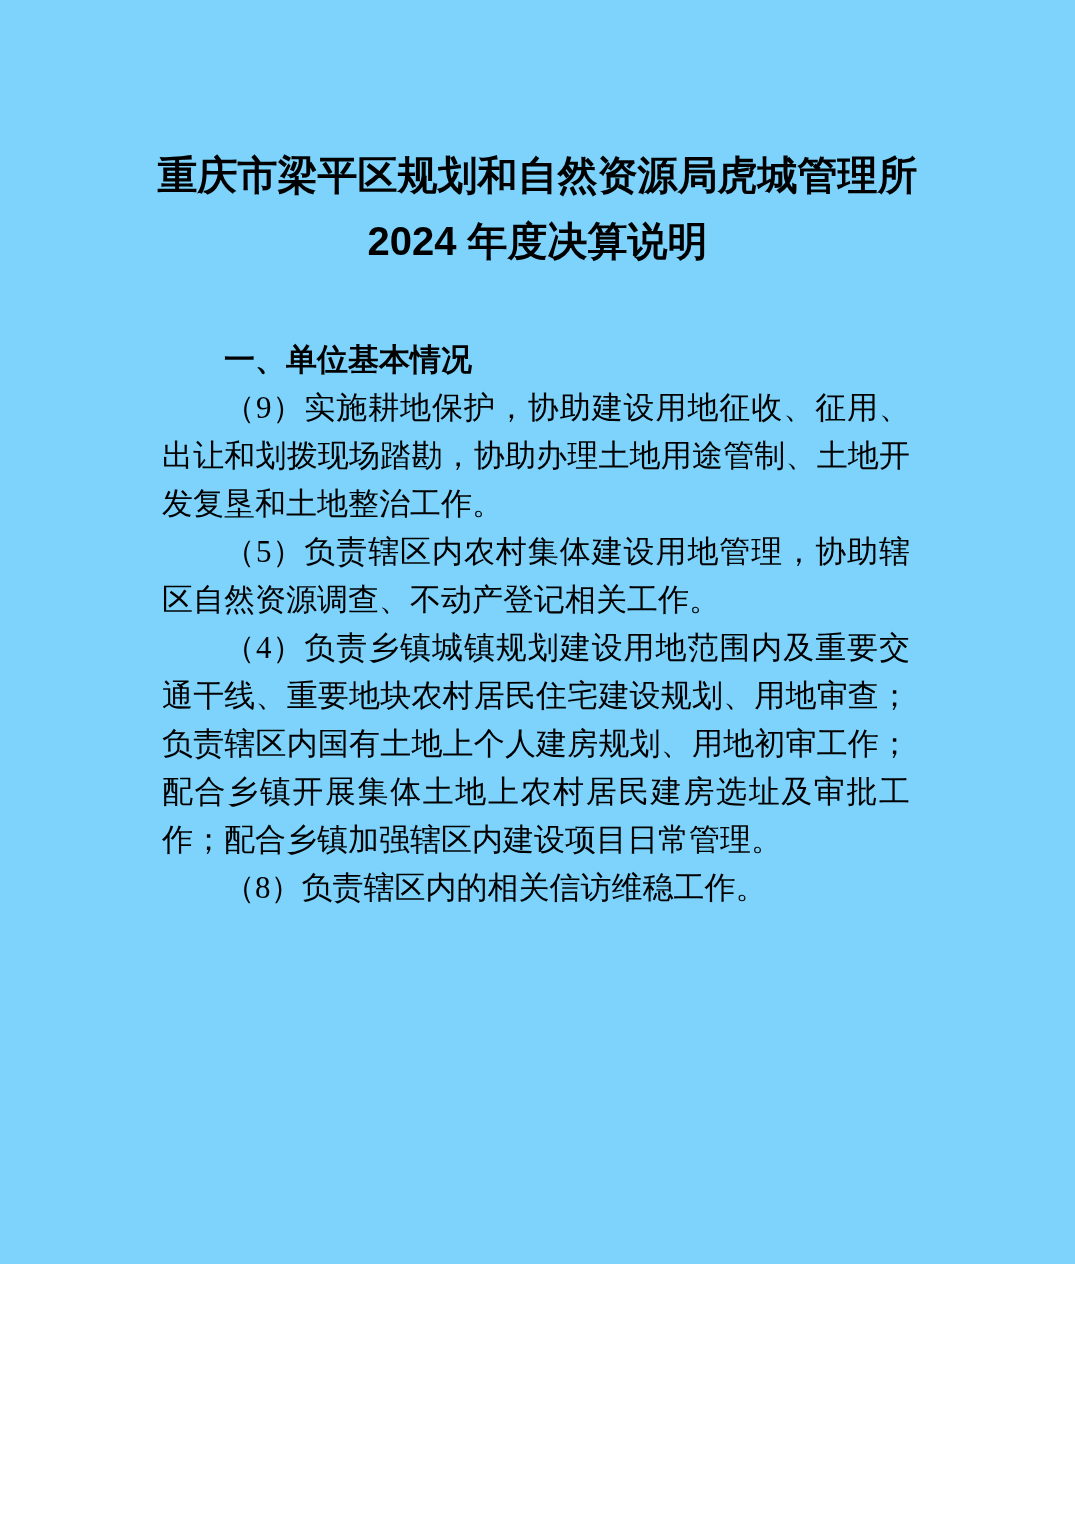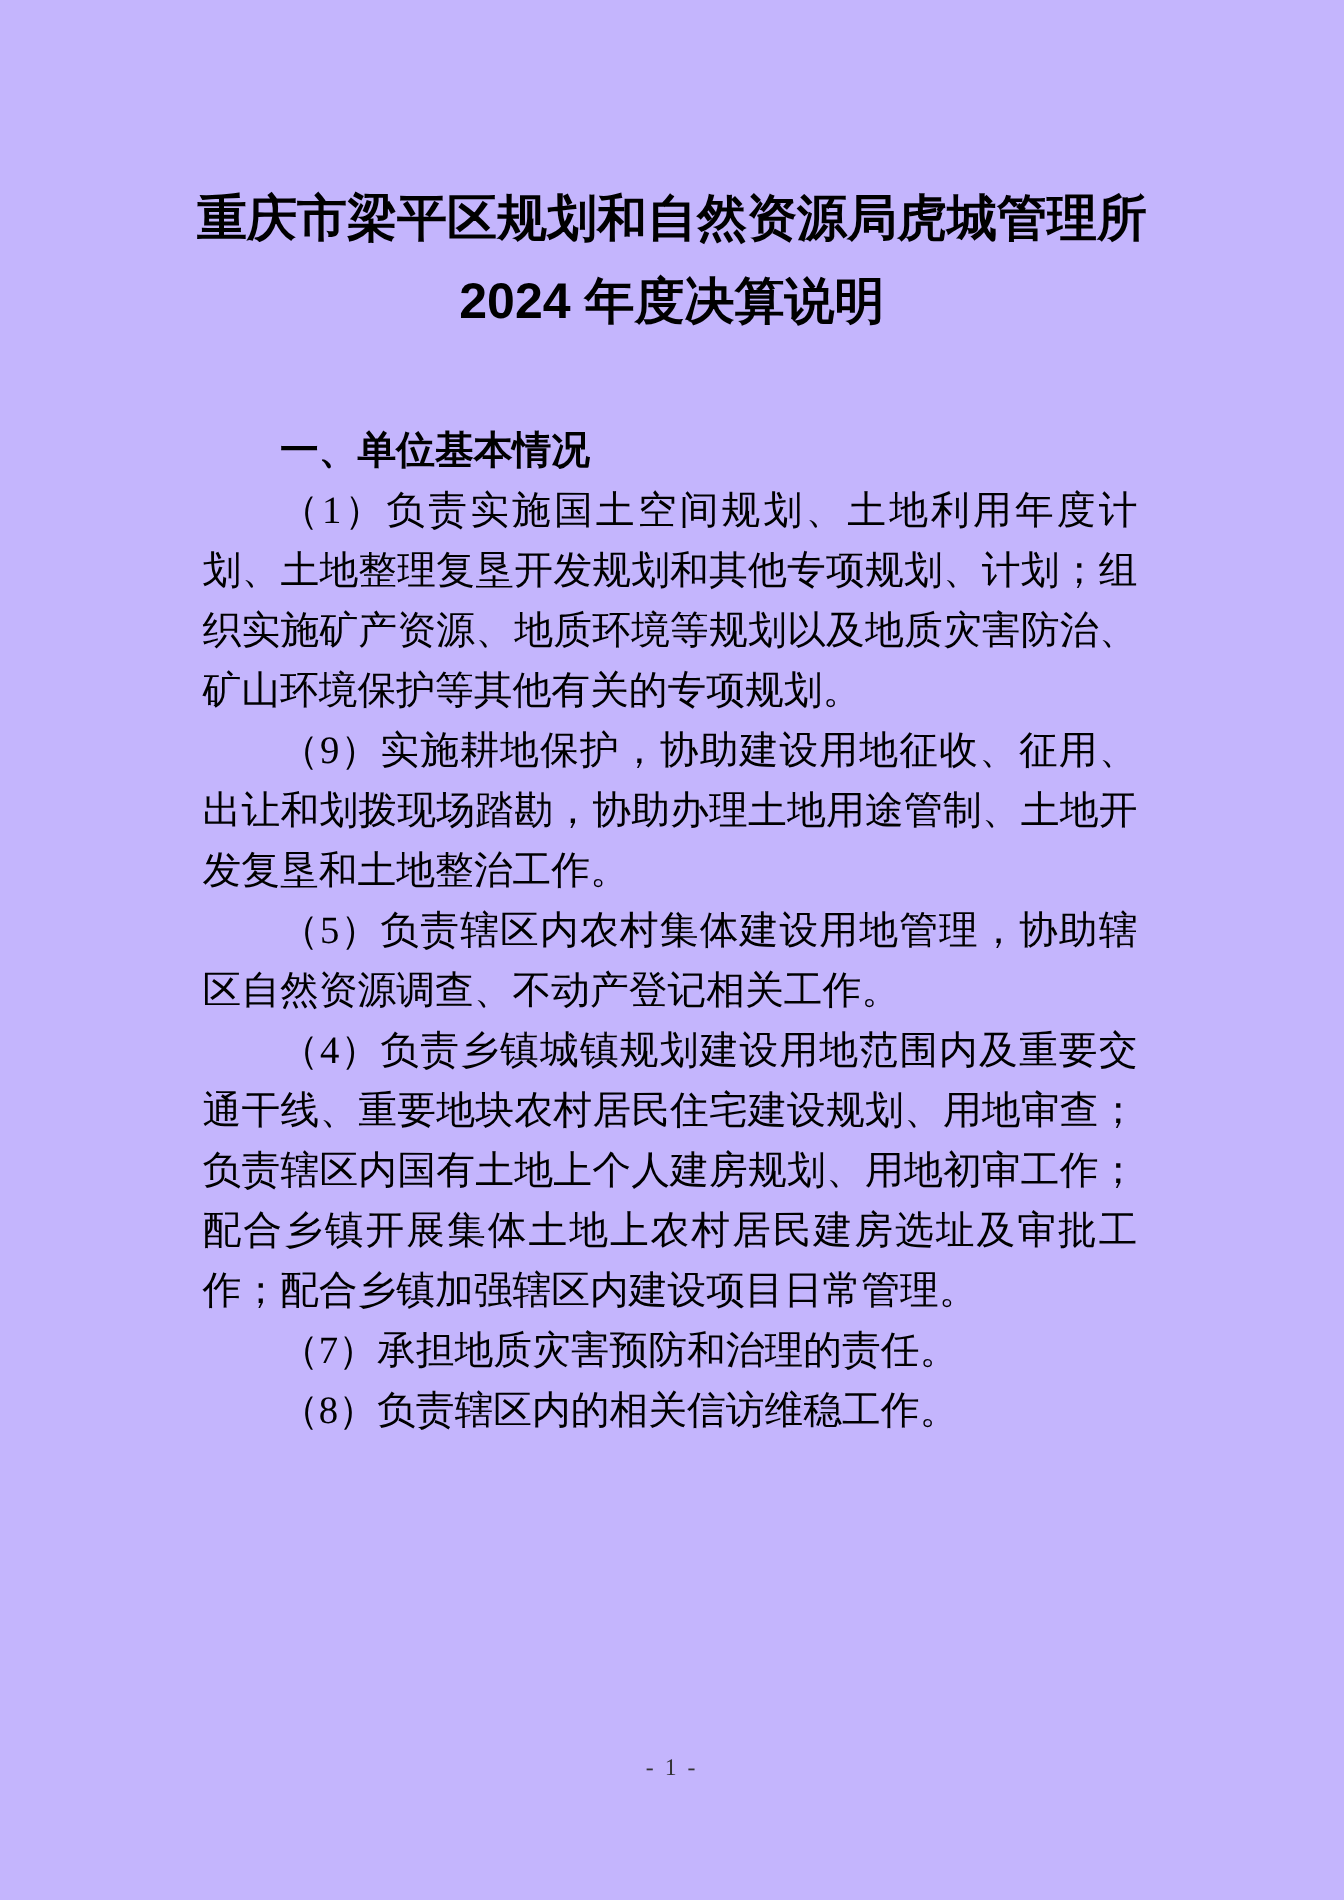--- a/index.html
+++ b/index.html
@@ -7,22 +7,22 @@
   body {
     width: 1075px;
     height: 1520px;
     position: relative;
     font-family: "Liberation Serif", "DejaVu Serif", serif;
     color: #000000;
   }
   .page {
     position: relative;
     width: 1075px;
-    height: 1520px;
-    background: #c4b5fd;
+    height: 1264px;
+    background: #7dd3fc;
     overflow: hidden;
   }
   .doc-title {
     padding-top: 142px;
     text-align: center;
     font-family: "Liberation Sans", "DejaVu Sans", sans-serif;
     font-weight: bold;
     font-size: 40px;
     line-height: 66px;
     color: #000000;
@@ -67,25 +67,23 @@
 <div class="page">
 
   <header class="doc-title">
     <div class="title-line">重庆市梁平区规划和自然资源局虎城管理所</div>
     <div class="title-line">2024 年度决算说明</div>
   </header>
 
   <main class="doc-body">
     <h2 class="section-heading">一、单位基本情况</h2>
 
-    <p class="para">（1）负责实施国土空间规划、土地利用年度计划、土地整理复垦开发规划和其他专项规划、计划；组织实施矿产资源、地质环境等规划以及地质灾害防治、矿山环境保护等其他有关的专项规划。</p>
     <p class="para">（9）实施耕地保护，协助建设用地征收、征用、出让和划拨现场踏勘，协助办理土地用途管制、土地开发复垦和土地整治工作。</p>
     <p class="para">（5）负责辖区内农村集体建设用地管理，协助辖区自然资源调查、不动产登记相关工作。</p>
     <p class="para">（4）负责乡镇城镇规划建设用地范围内及重要交通干线、重要地块农村居民住宅建设规划、用地审查；负责辖区内国有土地上个人建房规划、用地初审工作；配合乡镇开展集体土地上农村居民建房选址及审批工作；配合乡镇加强辖区内建设项目日常管理。</p>
-    <p class="para">（7）承担地质灾害预防和治理的责任。</p>
     <p class="para">（8）负责辖区内的相关信访维稳工作。</p>
   </main>
 
   <footer class="page-footer">
     <span>- 1 -</span>
   </footer>
 
 </div>
 
 </body></html>

